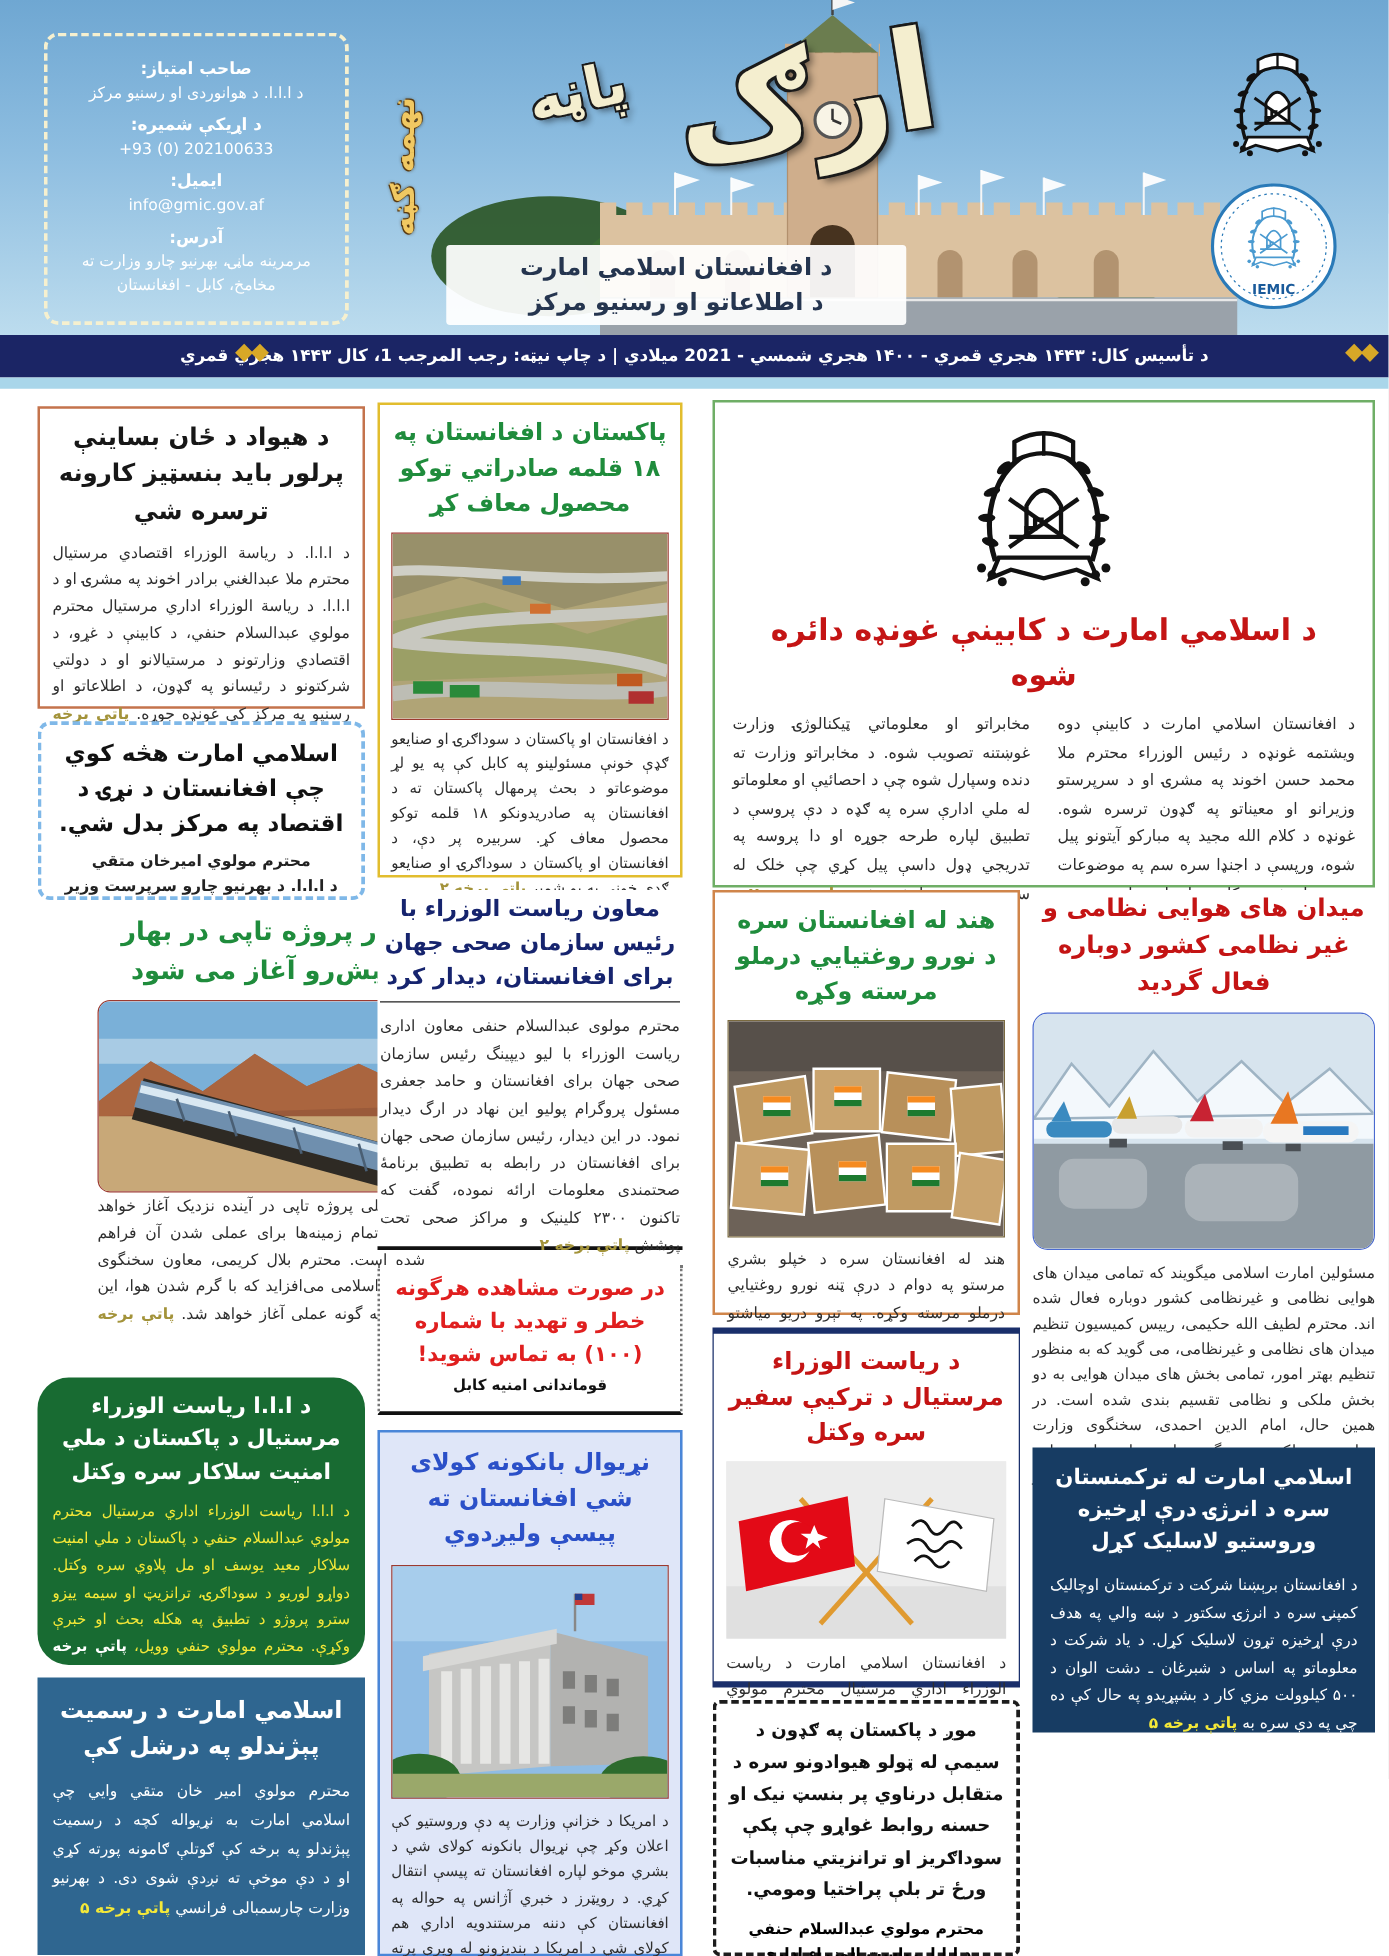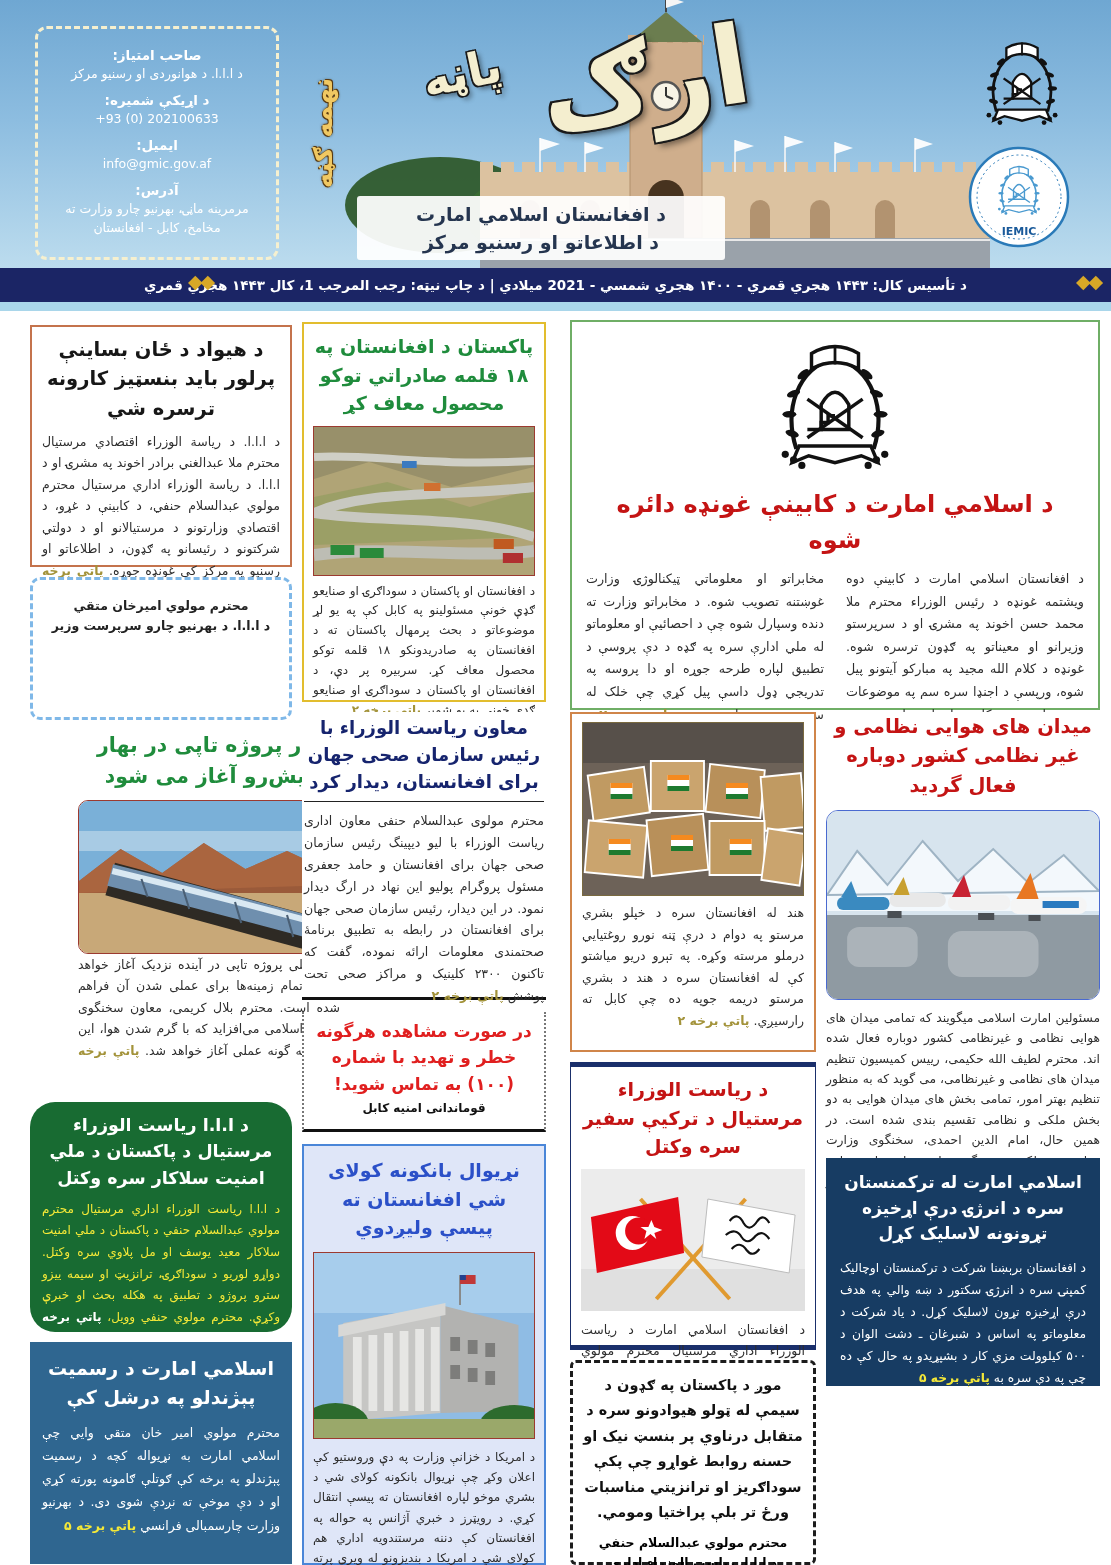--- a/index.html
+++ b/index.html
@@ -238,20 +238,21 @@
 
   <div class="art a1">
     <div class="hl">د هیواد د ځان بساینې پرلور باید بنسټیز کارونه ترسره شي</div>
     <div class="body">
       <span>د ا.ا.ا. د ریاسة الوزراء اقتصادي مرستیال محترم ملا عبدالغني برادر اخوند په مشرۍ او د ا.ا.ا. د ریاسة الوزراء اداري مرستیال محترم مولوي عبدالسلام حنفي، د کابینې د غړو، د اقتصادي وزارتونو د مرستیالانو او د دولتي شرکتونو د رئیسانو په ګډون، د اطلاعاتو او رسنیو په مرکز کې غونډه جوړه.</span>
       <span class="more">پاتې برخه ۶</span>
     </div>
   </div>
 
   <div class="art a2">
+    <div class="q">اسلامي امارت هڅه کوي چې افغانستان د نړۍ د اقتصاد په مرکز بدل شي.</div>
     <div class="att">
       <div>محترم مولوي امیرخان متقي</div>
       <div>د ا.ا.ا. د بهرنیو چارو سرپرست وزیر</div>
     </div>
   </div>
 
   <div class="art a3">
     <div class="hl">کار پروژه تاپی در بهار پیش‌رو آغاز می شود</div>
     <span class="img">
       <svg viewBox="0 0 250 152" preserveAspectRatio="none">
@@ -376,20 +377,21 @@
       <use href="#sym-emblem"></use>
     </svg>
     <div class="hl">د اسلامي امارت د کابینې غونډه دائره شوه</div>
     <div class="body">
       <span>د افغانستان اسلامي امارت د کابینې دوه ویشتمه غونډه د رئیس الوزراء محترم ملا محمد حسن اخوند په مشرۍ او د سرپرستو وزیرانو او معیناتو په ګډون ترسره شوه. غونډه د کلام الله مجید په مبارکو آیتونو پیل شوه، ورپسې د اجنډا سره سم په موضوعات بحث پیل شو. د کابینې لخوا د تیلفوني سیم کارتونو د ثبت او بایومیتریک کولو په اړه د مخابراتو او معلوماتي ټیکنالوژۍ وزارت غوښتنه تصویب شوه. د مخابراتو وزارت ته دنده وسپارل شوه چې د احصائیې او معلوماتو له ملي ادارې سره په ګډه د دې پروسې د تطبیق لپاره طرحه جوړه او دا پروسه په تدریجي ډول داسې پیل کړي چې خلک له ستونزو سره مخامخ نه شي.</span>
       <span class="more">پاتې برخه ۲</span>
     </div>
   </div>
 
   <div class="art c2">
+    <div class="hl">هند له افغانستان سره د نورو روغتیایي درملو مرسته وکړه</div>
     <span class="img">
       <svg viewBox="0 0 240 172" preserveAspectRatio="none">
         <rect width="240" height="172" fill="#6d6258"></rect>
         <rect width="240" height="40" fill="#57504a"></rect>
         <g stroke="#ffffff" stroke-width="2">
           <rect x="8" y="48" width="62" height="46" fill="#c09a62" transform="rotate(-8 39 71)"></rect>
           <rect x="74" y="38" width="58" height="50" fill="#caa46e"></rect>
           <rect x="136" y="44" width="60" height="48" fill="#b8905a" transform="rotate(6 166 68)"></rect>
           <rect x="196" y="52" width="44" height="54" fill="#c09a62" transform="rotate(-5 218 79)"></rect>
           <rect x="4" y="100" width="64" height="52" fill="#caa46e" transform="rotate(5 36 126)"></rect>
@@ -501,21 +503,21 @@
         </g>
       </svg>
     </span>
     <div class="body">
       <span>مسئولین امارت اسلامی میگویند که تمامی میدان های هوایی نظامی و غیرنظامی کشور دوباره فعال شده اند. محترم لطیف الله حکیمی، رییس کمیسیون تنظیم میدان های نظامی و غیرنظامی، می گوید که به منظور تنظیم بهتر امور، تمامی بخش های میدان هوایی به دو بخش ملکی و نظامی تقسیم بندی شده است. در همین حال، امام الدین احمدی، سخنگوی وزارت هوانوردی ملکی، می گوید: از میدان های هوایی افغانستان خدمات بطور نورمال ارایه می شوند و از میدان هوایی کابل، پرواز های خارجی و داخلی به گونه منظم انجام میشوند.</span>
       <span class="more">پاتې برخه ۲</span>
     </div>
   </div>
 
   <div class="art d2">
-    <div class="hl">اسلامي امارت له ترکمنستان سره د انرژۍ درې اړخیزه تړونونه لاسلیک کړل</div>
+    <div class="hl">اسلامي امارت له ترکمنستان سره د انرژۍ درې اړخیزه وروستیو لاسلیک کړل</div>
     <div class="body">
       <span>د افغانستان برېښنا شرکت د ترکمنستان اوچالیک کمپنۍ سره د انرژۍ سکتور د ښه والي په هدف درې اړخیزه تړون لاسلیک کړل. د یاد شرکت د معلوماتو په اساس د شبرغان ـ دشت الوان د ۵۰۰ کیلوولت مزي کار د بشپړیدو په حال کې ده چې په دې سره به</span>
       <span class="more">پاتې برخه ۵</span>
     </div>
   </div>
 
   <div class="d3">
     <svg viewBox="0 0 268 165" preserveAspectRatio="none">
       <defs>
         <linearGradient id="sunset" x1="0" y1="0" x2="0" y2="1">

